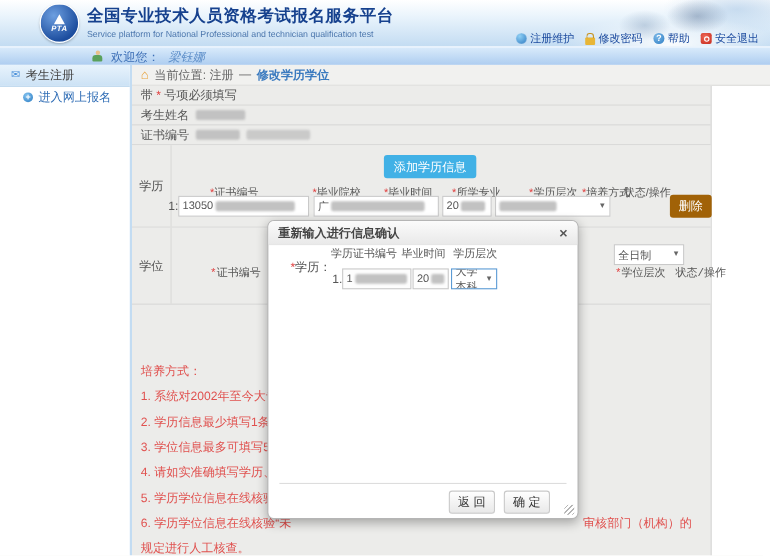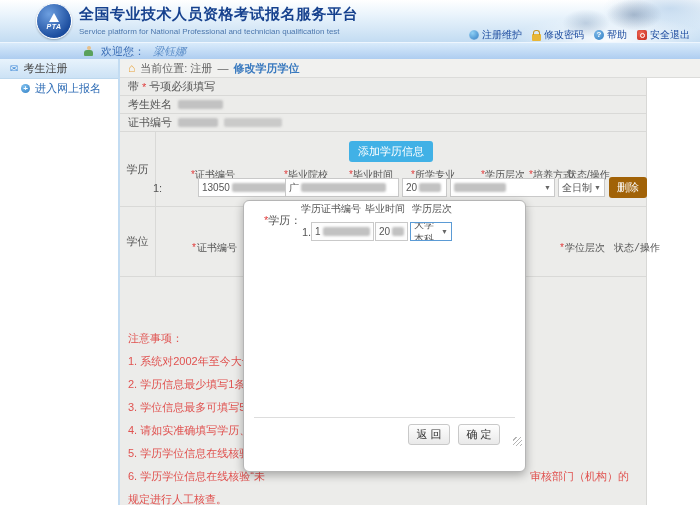--- a/index.html
+++ b/index.html
@@ -179,71 +179,75 @@
             <button class="btn-add">添加学历信息</button>
             <span class="h-col" style="left:35px;"><span class="star">*</span><span>证书编号</span></span>
             <span class="h-col" style="left:128px;"><span class="star">*</span><span>毕业院校</span></span>
             <span class="h-col" style="left:193px;"><span class="star">*</span><span>毕业时间</span></span>
             <span class="h-col" style="left:255px;"><span class="star">*</span><span>所学专业</span></span>
             <span class="h-col" style="left:325px;"><span class="star">*</span><span>学历层次</span></span>
             <span class="h-col" style="left:373px;"><span class="star">*</span><span>培养方式</span></span>
             <span class="h-col" style="left:411px;">状态/操作</span>
 
             <span class="num">1:</span>
-            <div class="inp" style="left:6px;width:119px;margin-left:36px;">
+            <div class="inp" style="left:6px;width:119px;">
               <span>13050</span>
               <span class="redact" style="width:72px;"></span>
             </div>
             <div class="inp" style="left:129px;width:114px;">
               <span>广</span>
               <span class="redact" style="width:85px;"></span>
             </div>
             <div class="inp" style="left:246px;width:45px;">
               <span>20</span>
               <span class="redact" style="width:22px;"></span>
             </div>
             <div class="inp sel" style="left:294px;width:105px;">
               <span class="redact" style="width:52px;"></span>
               <span class="arrow">▼</span>
             </div>
-            <div class="inp sel" style="left:402px;width:47px;">
+            <div class="inp sel" style="left:402px;width:64px;margin-top:44px;">
               <span>全日制</span>
               <span class="arrow">▼</span>
             </div>
             <button class="btn-del">删除</button>
           </div>
         </div>
 
         <div class="section xuewei">
           <div class="sec-label">学位</div>
           <div class="sec-main">
             <span class="h-col" style="left:35px;top:34px;"><span class="star">*</span><span>证书编号</span></span>
             <span class="h-col" style="left:403px;top:34px;"><span class="star">*</span><span>学位层次</span></span>
             <span class="h-col" style="left:458px;top:34px;">状态/操作</span>
           </div>
         </div>
 
         <div class="notes">
-          <div class="note-line">注意事项：</div>
+          <div class="note-line">培养方式：</div>
           <div class="note-line">1. 系统对2002年至今大专以上</div>
           <div class="note-line">2. 学历信息最少填写1条信息，</div>
           <div class="note-line">3. 学位信息最多可填写5条信息</div>
           <div class="note-line">4. 请如实准确填写学历、学位</div>
           <div class="note-line">5. 学历学位信息在线核验状态</div>
           <div class="note-line note6">
             <span>6. 学历学位信息在线核验“未</span>
             <span class="note6-right">审核部门（机构）的</span>
           </div>
           <div class="note-line">规定进行人工核查。</div>
         </div>
       </div>
     </div>
   </div>
 
   <div class="modal">
+    <div class="modal-header">
+      <span class="modal-title">重新输入进行信息确认</span>
+      <span class="modal-close">×</span>
+    </div>
     <div class="modal-body">
       <span class="m-label"><span class="star">*</span><span>学历：</span></span>
       <span class="m-col" style="left:57px;">学历证书编号</span>
       <span class="m-col" style="left:121px;">毕业时间</span>
       <span class="m-col" style="left:168px;">学历层次</span>
       <span class="m-num">1.</span>
       <div class="m-inp" style="left:67px;width:63px;">
         <span>1</span>
         <span class="redact" style="width:48px;"></span>
       </div>

